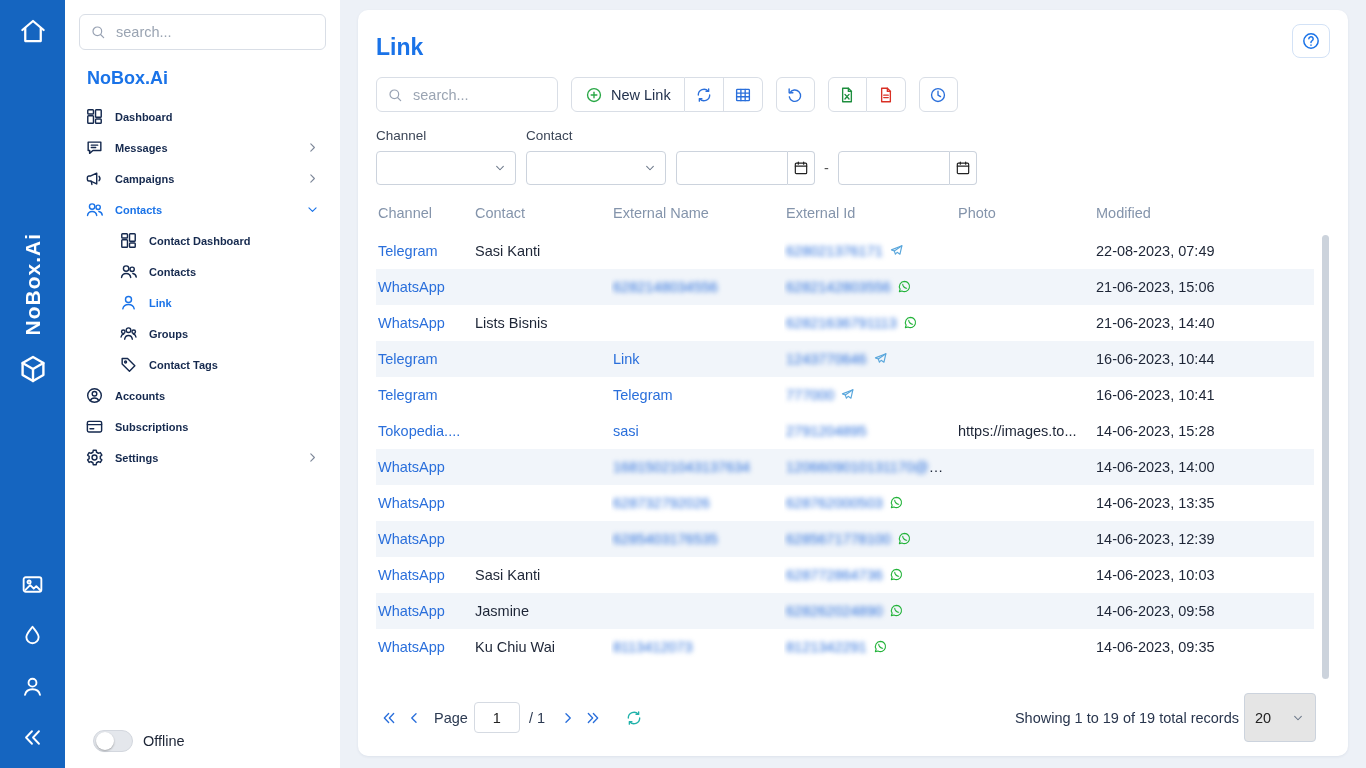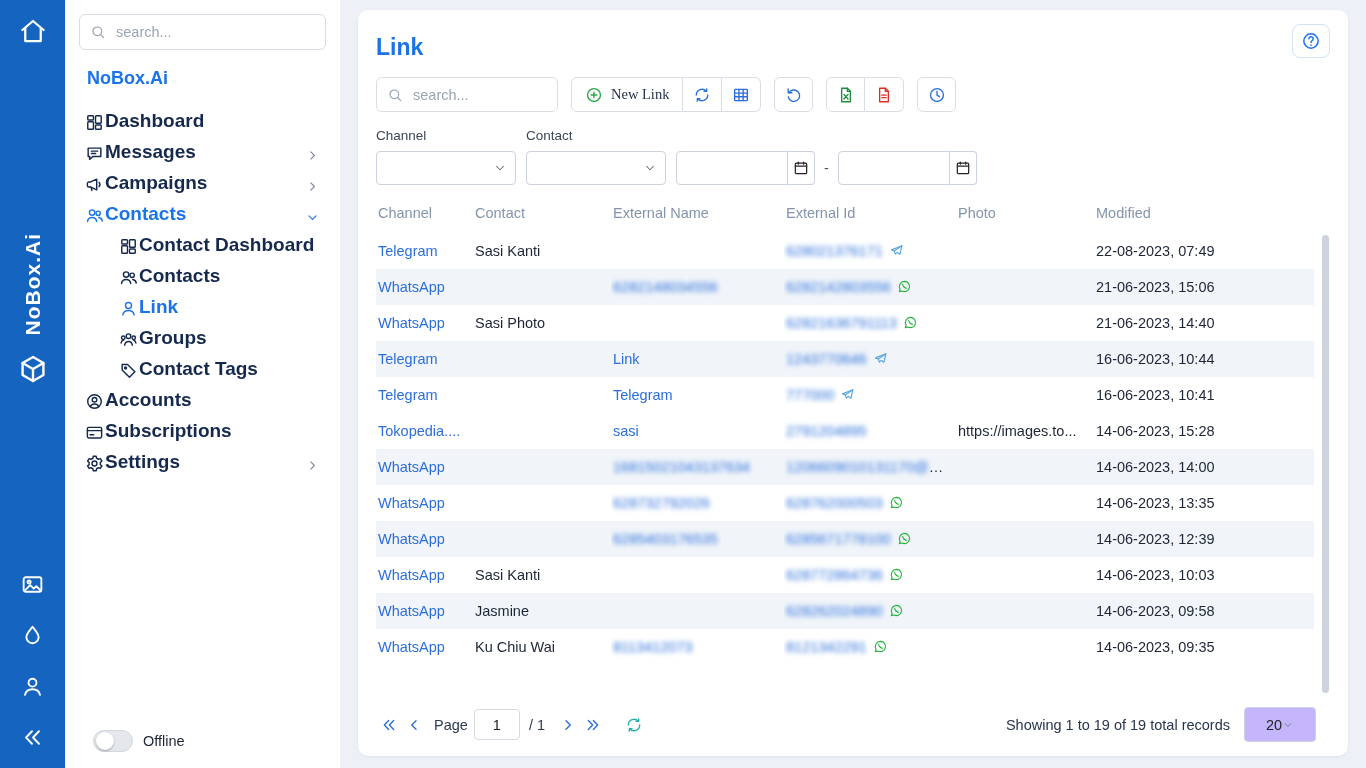--- a/index.html
+++ b/index.html
@@ -7,21 +7,21 @@
     --excel-green:#1e8e3e; --pdf-red:#d93025; --teal:#20b2aa; --whatsapp-green:#23b33a;
     --telegram-blue:#5aa7dc; --plus-green:#28a745; --text-dark:#1d2536; --muted:#8494ab;
   }
   *{box-sizing:border-box}
   html,body{margin:0;padding:0}
   body{width:1366px;height:768px;display:flex;overflow:hidden;background:#edf1f7;
        font-family:"Liberation Sans",sans-serif;color:var(--text-dark);font-size:14.5px;}
   [data-interactable="true"]{cursor:pointer}
   .icn{display:inline-flex;align-items:center;justify-content:center}
   .icn svg{width:100%;height:100%}
-  button{font-family:Liberation Serif, serif;background:transparent;border:none;padding:0}
+  button{font-family:Liberation Sans, sans-serif;background:transparent;border:none;padding:0}
 
   
   .rail{width:65px;background:var(--rail-bg);color:#fff;display:flex;flex-direction:column;
         align-items:center;flex-shrink:0}
   .rail .rail-btn{width:30px;height:30px;color:#fff;margin-top:16px}
   .rail .sp{flex:1}
   .rail-brand{writing-mode:vertical-rl;transform:rotate(180deg);font-size:21px;font-weight:700;
               letter-spacing:1px;color:#fff}
   .rail-cube{width:32px;height:32px;color:#fff;margin-top:18px}
   .rail-bottom{display:flex;flex-direction:column;align-items:center;gap:26px;margin-bottom:18px}
@@ -29,22 +29,22 @@
 
   
   .sidebar{width:275px;background:#fff;flex-shrink:0;display:flex;flex-direction:column;
            padding:14px 14px 16px}
   .search-box{display:flex;align-items:center;gap:8px;border:1px solid #d9dee6;border-radius:6px;
               height:36px;padding:0 10px;color:#98a2b3;background:#fff}
   .search-box .icn{width:16px;height:16px}
   .search-box input{border:none;outline:none;flex:1;min-width:0;font:inherit;color:#333;background:transparent}
   .search-box input::placeholder{color:#9aa4b2}
   .brand{color:var(--accent);font-weight:700;font-size:18px;margin:18px 0 12px 8px}
-  .menu-item{display:flex;align-items:flex-end;gap:1px;height:31px;padding:0 6px;color:#15294e;
-             font-weight:600;font-size:19px;border-radius:4px}
+  .menu-item{display:flex;align-items:center;gap:11px;height:31px;padding:0 6px;color:#15294e;
+             font-weight:600;font-size:11px;border-radius:4px}
   .menu-item .mi-icon{width:19px;height:19px;flex-shrink:0}
   .menu-item .chev{margin-left:auto;width:15px;height:15px;color:#7c8698}
   .menu-item.sub{padding-left:40px}
   .menu-item.active,.menu-item.active .chev{color:var(--accent)}
   .offline{margin-top:auto;display:flex;align-items:center;gap:10px;padding-left:14px}
   .toggle{width:40px;height:22px;border-radius:11px;background:#e4e7ec;border:1px solid #d3d7de;position:relative}
   .toggle .knob{position:absolute;left:2px;top:1px;width:18px;height:18px;border-radius:50%;
                 background:#fff;box-shadow:0 1px 2px rgba(0,0,0,.3)}
 
   
@@ -69,22 +69,22 @@
   .icon-only{width:39px;padding:0;justify-content:center}
   .btn .icn,.pg-btn .icn{width:18px;height:18px}
   .c-blue{color:var(--link)} .c-green{color:var(--excel-green)} .c-red{color:var(--pdf-red)} .c-plus{color:var(--plus-green)}
 
   .filters{display:flex;margin-top:16px;align-items:flex-end}
   .fgroup{margin-right:10px}
   .flabel{font-size:13.5px;color:#3c4657;margin-bottom:8px}
   .select{height:34px;width:140px;border:1px solid #ccd3dd;border-radius:4px;display:flex;
           align-items:center;justify-content:flex-end;padding:0 8px;color:#6a7688;background:#fff}
   .select .selchev{width:14px;height:14px}
-  .size-select{height:35px;width:72px;border:1px solid #ccd3dd;border-radius:4px;display:flex;
-          align-items:center;justify-content:space-between;padding:0 21px;color:#222;background:#c4b5fd}
+  .size-select{height:49px;width:72px;border:1px solid #ccd3dd;border-radius:4px;display:flex;
+          align-items:center;justify-content:space-between;padding:0 10px;color:#222;background:#e5e5e5}
   .size-select .selchev{width:14px;height:14px;color:#6a7688}
   .date-row{display:flex;align-items:center}
   .date-input{width:112px;height:34px;border:1px solid #ccd3dd;border-radius:4px 0 0 4px;
               padding:0 8px;font:inherit;color:#333;outline:none}
   .cal-btn{width:27px;height:34px;border:1px solid #ccd3dd;border-left:none;border-radius:0 4px 4px 0;
            display:flex;align-items:center;justify-content:center;color:#222;background:#fff}
   .cal-btn .icn{width:16px;height:16px}
   .dash{margin:0 9px;color:#555}
 
   .table-wrap{margin-top:10px;flex:1;min-height:0;position:relative;padding-right:16px}
@@ -100,21 +100,21 @@
   .wa{color:var(--whatsapp-green)} .tg{color:var(--telegram-blue)}
   .scrollbar{position:absolute;right:1px;top:40px;bottom:2px;width:7px;border-radius:4px;background:#ccd3dc}
 
   .pager{display:flex;align-items:center;margin-top:4px;padding:8px 0 4px}
   .pg-btn{width:25px;height:26px;color:var(--link);display:flex;align-items:center;justify-content:center}
   .pg-refresh{color:var(--teal);margin-left:16px}
   .page-label{color:#2c3a52;margin:0 6px 0 8px}
   .page-input{width:46px;height:31px;border:1px solid #d5dae2;border-radius:4px;text-align:center;
               font:inherit;color:#222;outline:none}
   .total{margin:0 10px 0 9px;color:#2c3a52}
-  .pager-right{margin-left:auto;display:flex;align-items:center;gap:14px;padding-right:14px}
+  .pager-right{margin-left:auto;display:flex;align-items:center;gap:5px;padding-right:14px}
   .summary{color:#28354d}
 </style>
 </head>
 <body>
 
 <div class="rail" data-interactable="false">
   <button class="rail-btn icn" data-interactable="true">
     <span class="icn" style="width:100%;height:100%" data-interactable="false">
         <svg viewBox="0 0 24 24" fill="none" stroke="currentColor" stroke-width="1.8" stroke-linecap="round" stroke-linejoin="round">
           <path d="M3.5 11.2 12 4l8.5 7.2"></path>
@@ -515,21 +515,21 @@
                   <svg viewBox="0 0 24 24" fill="none" stroke="currentColor" stroke-width="1.8" stroke-linecap="round" stroke-linejoin="round">
                     <path d="M12 3.8a8.2 8.2 0 0 0-7 12.4l-1.2 4 4.1-1a8.2 8.2 0 1 0 4.1-15.4z"></path>
                     <path d="M9.2 8.6c-.3 2.7 3.5 6.5 6.2 6.2"></path>
                   </svg>
                 </span></td>
               <td data-interactable="false"></td>
               <td data-interactable="false">21-06-2023, 15:06</td>
             </tr>
             <tr data-interactable="false">
               <td data-interactable="false"><span class="link" data-interactable="true">WhatsApp</span></td>
-              <td data-interactable="false">Sasi Photo</td>
+              <td data-interactable="false">Lists Bisnis</td>
               <td data-interactable="false"></td>
               <td data-interactable="false"><span class="link blur" data-interactable="true">62821636791113</span><span class="cell-icon wa" data-interactable="false">
                   <svg viewBox="0 0 24 24" fill="none" stroke="currentColor" stroke-width="1.8" stroke-linecap="round" stroke-linejoin="round">
                     <path d="M12 3.8a8.2 8.2 0 0 0-7 12.4l-1.2 4 4.1-1a8.2 8.2 0 1 0 4.1-15.4z"></path>
                     <path d="M9.2 8.6c-.3 2.7 3.5 6.5 6.2 6.2"></path>
                   </svg>
                 </span></td>
               <td data-interactable="false"></td>
               <td data-interactable="false">21-06-2023, 14:40</td>
             </tr>

